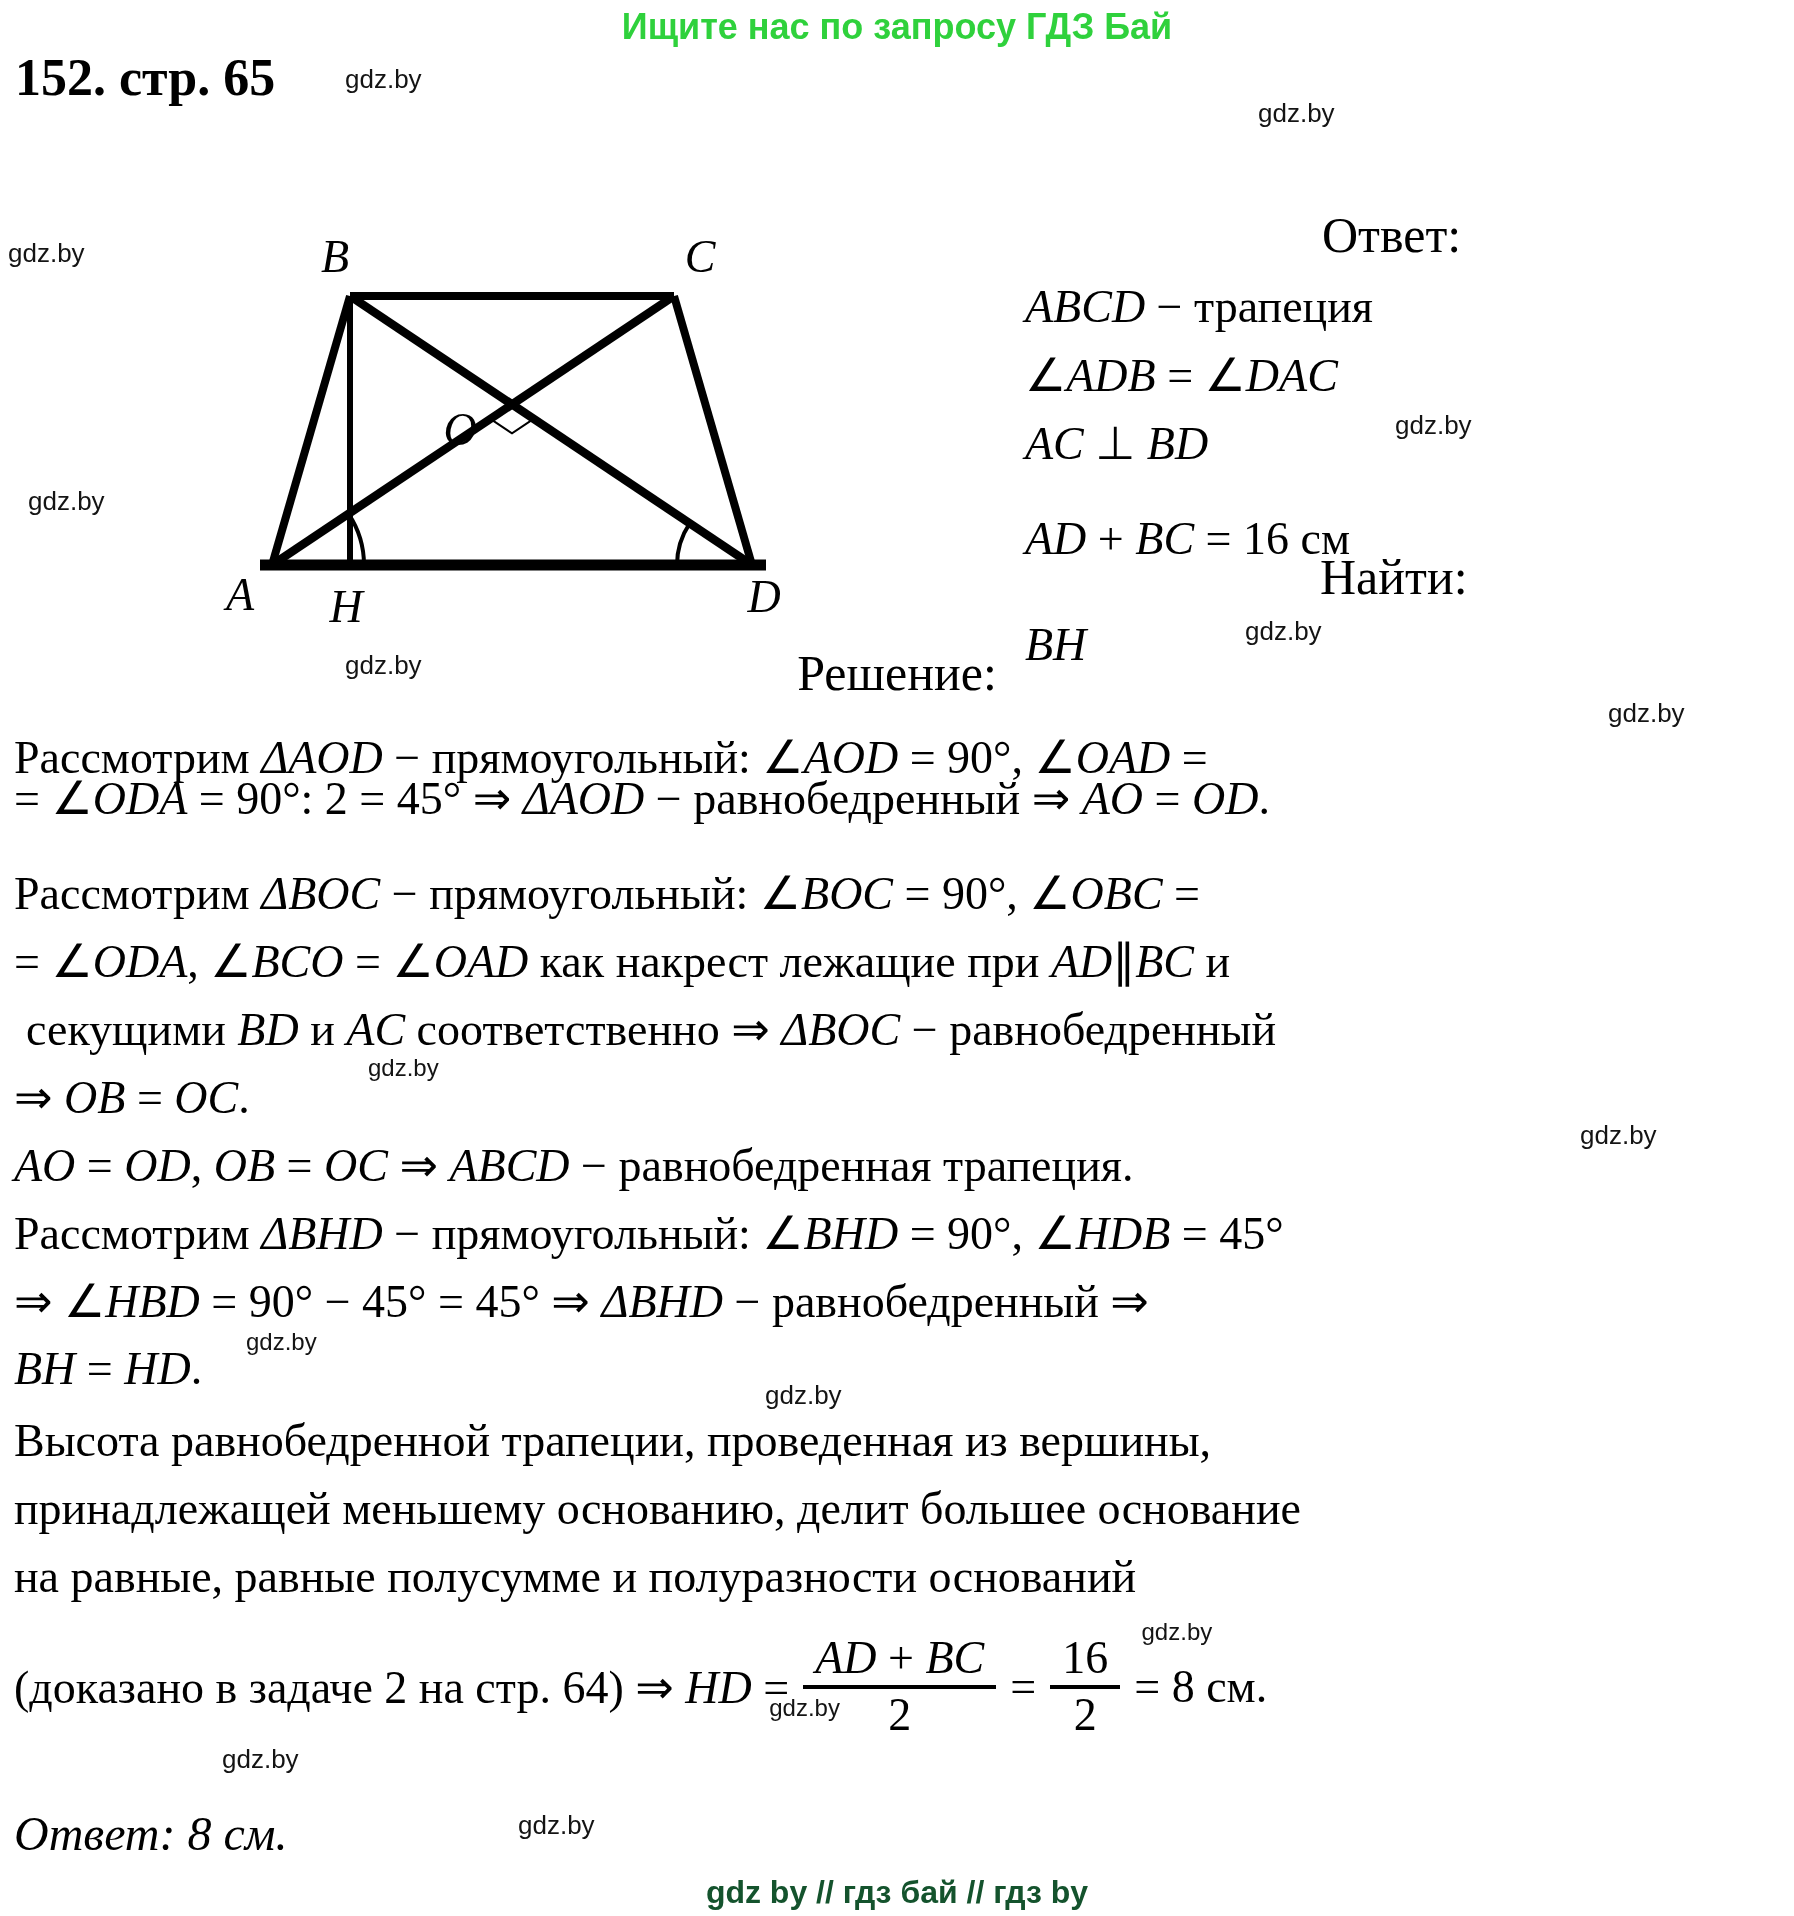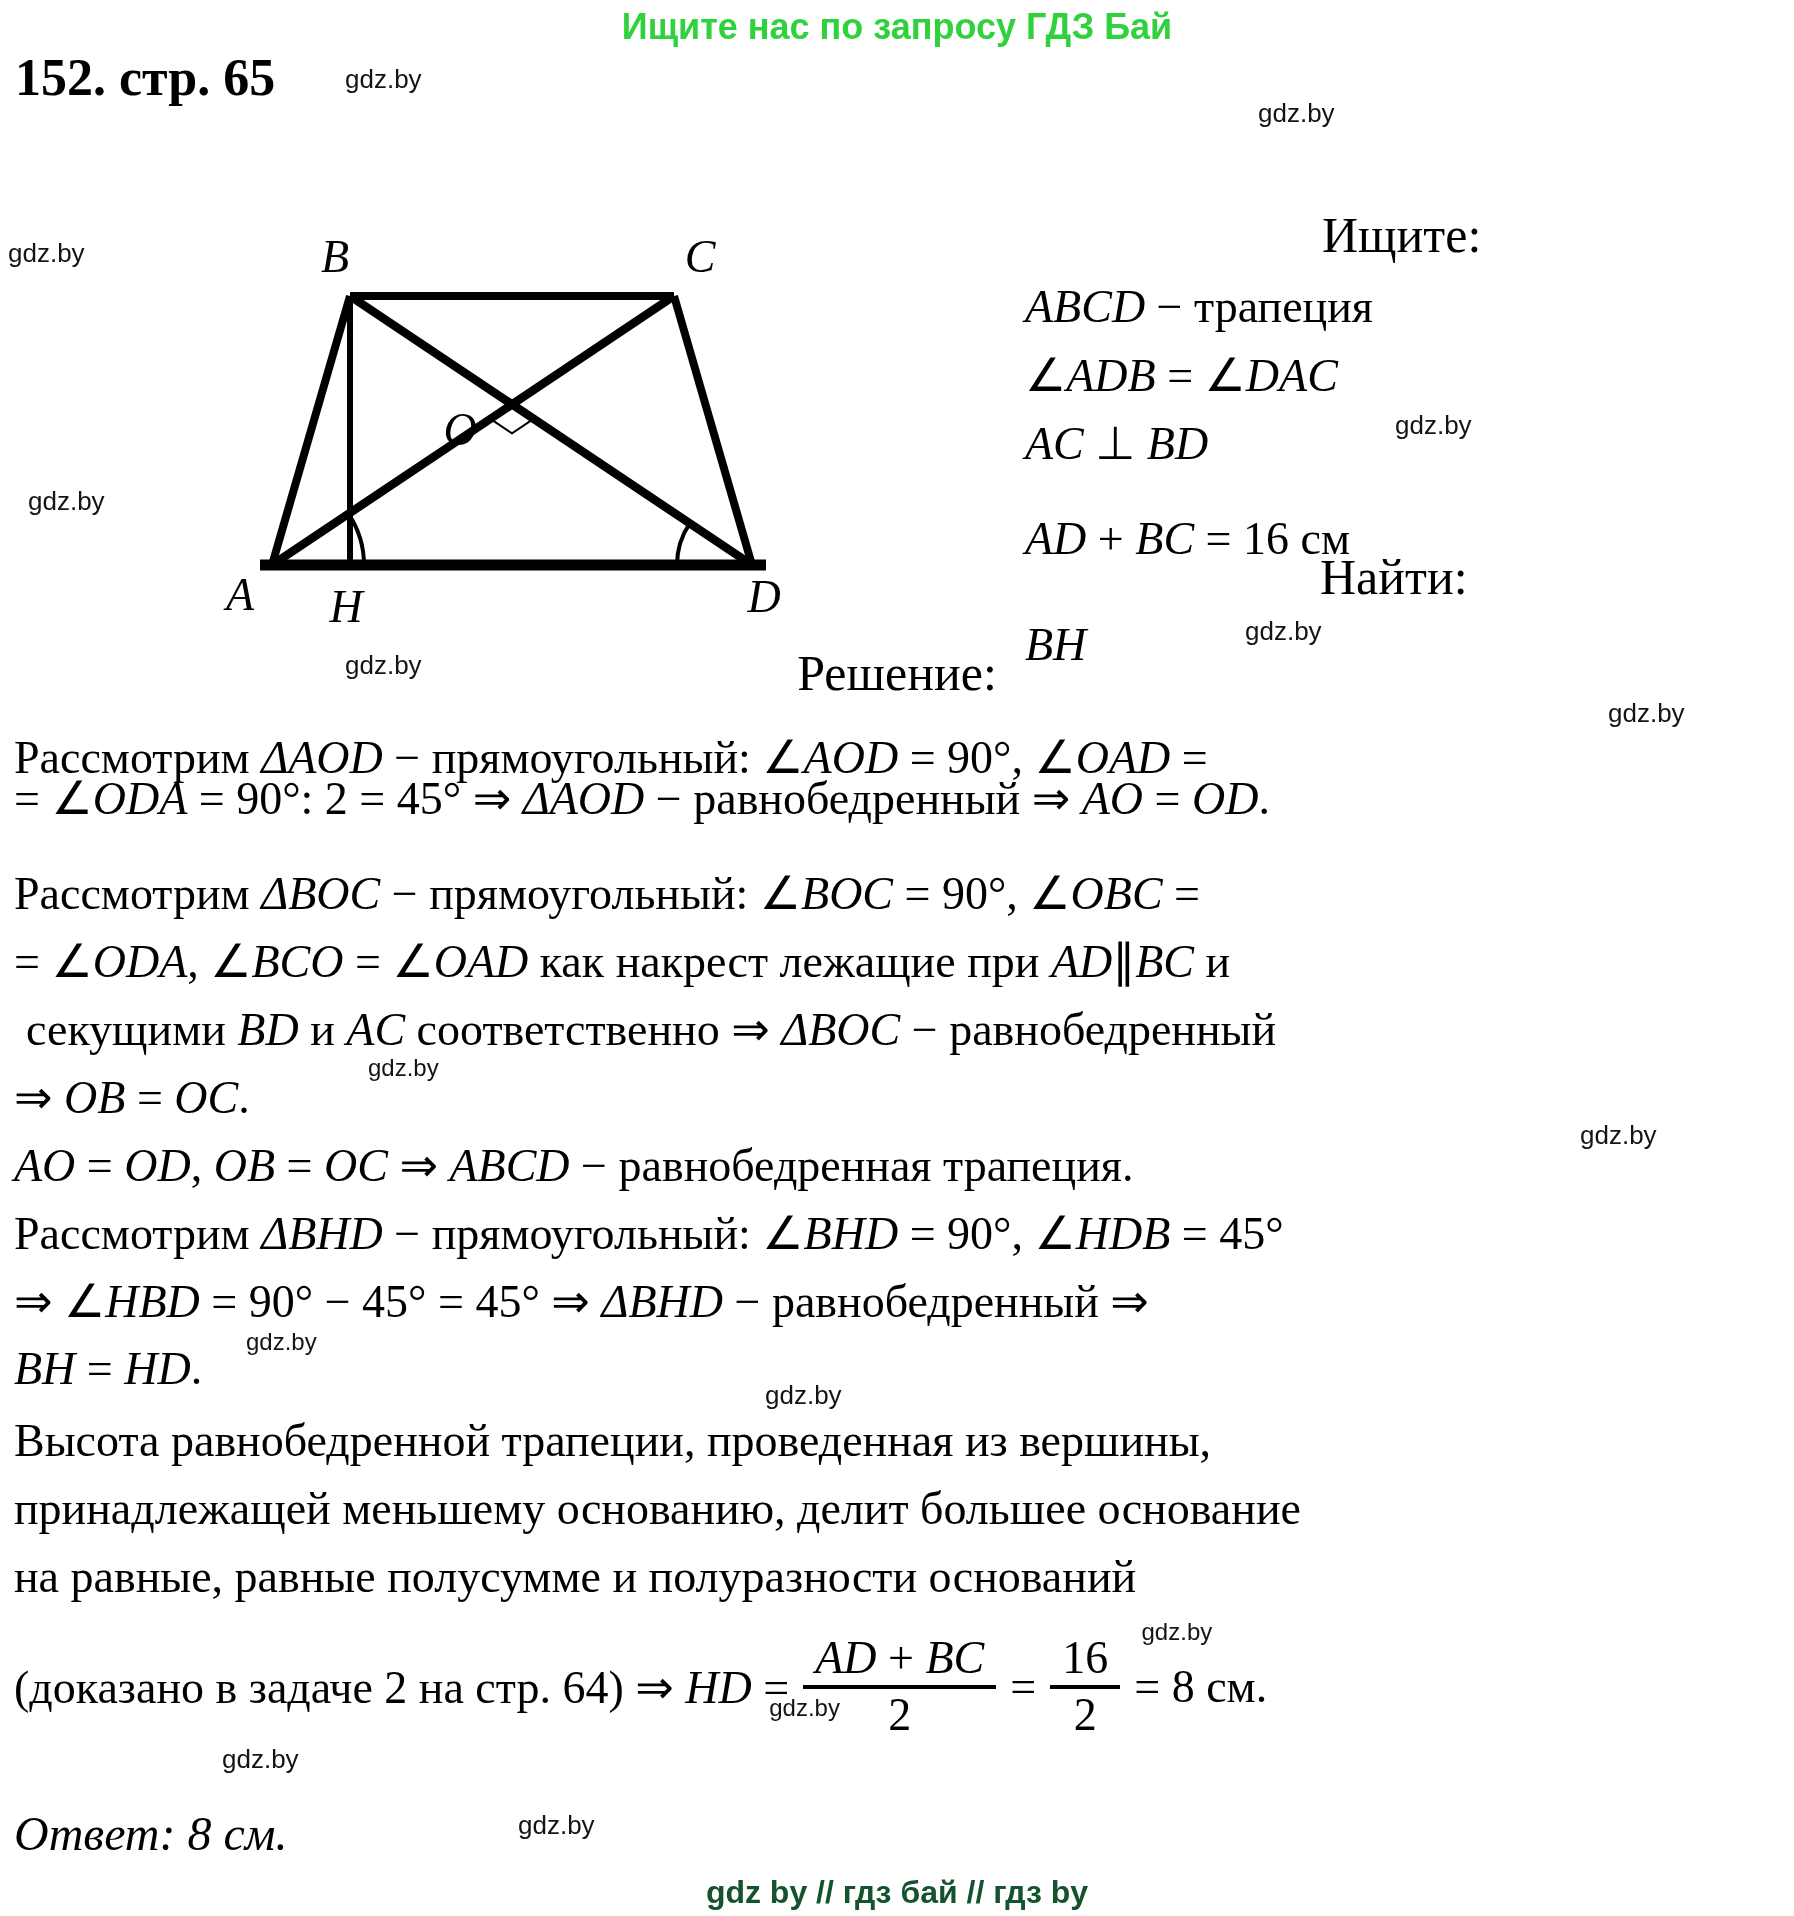--- a/index.html
+++ b/index.html
@@ -91,21 +91,21 @@
     <path d="M 537 435 A 75 75 0 0 1 549.7 393.3" fill="none" stroke="#000" stroke-width="4"></path>
 
     <text class="figlabel" x="195" y="142" text-anchor="middle">B</text>
     <text class="figlabel" x="560" y="142" text-anchor="middle">C</text>
     <text class="figlabel" x="320" y="315" text-anchor="middle">O</text>
     <text class="figlabel" x="100" y="480" text-anchor="middle">A</text>
     <text class="figlabel" x="206" y="492" text-anchor="middle">H</text>
     <text class="figlabel" x="624" y="482" text-anchor="middle">D</text>
   </svg>
 
-  <div class="given-head">Ищите:</div>
+  <div class="given-head">Ответ:</div>
   <div class="given-line mathtext" style="top:280px;"><span class="v">ABCD</span> − трапеция</div>
   <div class="given-line mathtext" style="top:348px;">∠<span class="v">ADB</span> = ∠<span class="v">DAC</span></div>
   <div class="given-line mathtext" style="top:416px;"><span class="v">AC</span> ⊥ <span class="v">BD</span></div>
   <div class="given-line mathtext" style="top:512px;"><span class="v">AD</span> + <span class="v">BC</span> = 16 см</div>
   <div class="find-head">Найти:</div>
   <div class="given-line mathtext" style="top:618px;"><span class="v">BH</span></div>
 
   <div class="sol-heading">Решение:</div>
 
   <div class="mline mathtext" style="top:730px;">Рассмотрим <span class="v">ΔAOD</span> − прямоугольный: ∠<span class="v">AOD</span> = 90°, ∠<span class="v">OAD</span> =</div>

